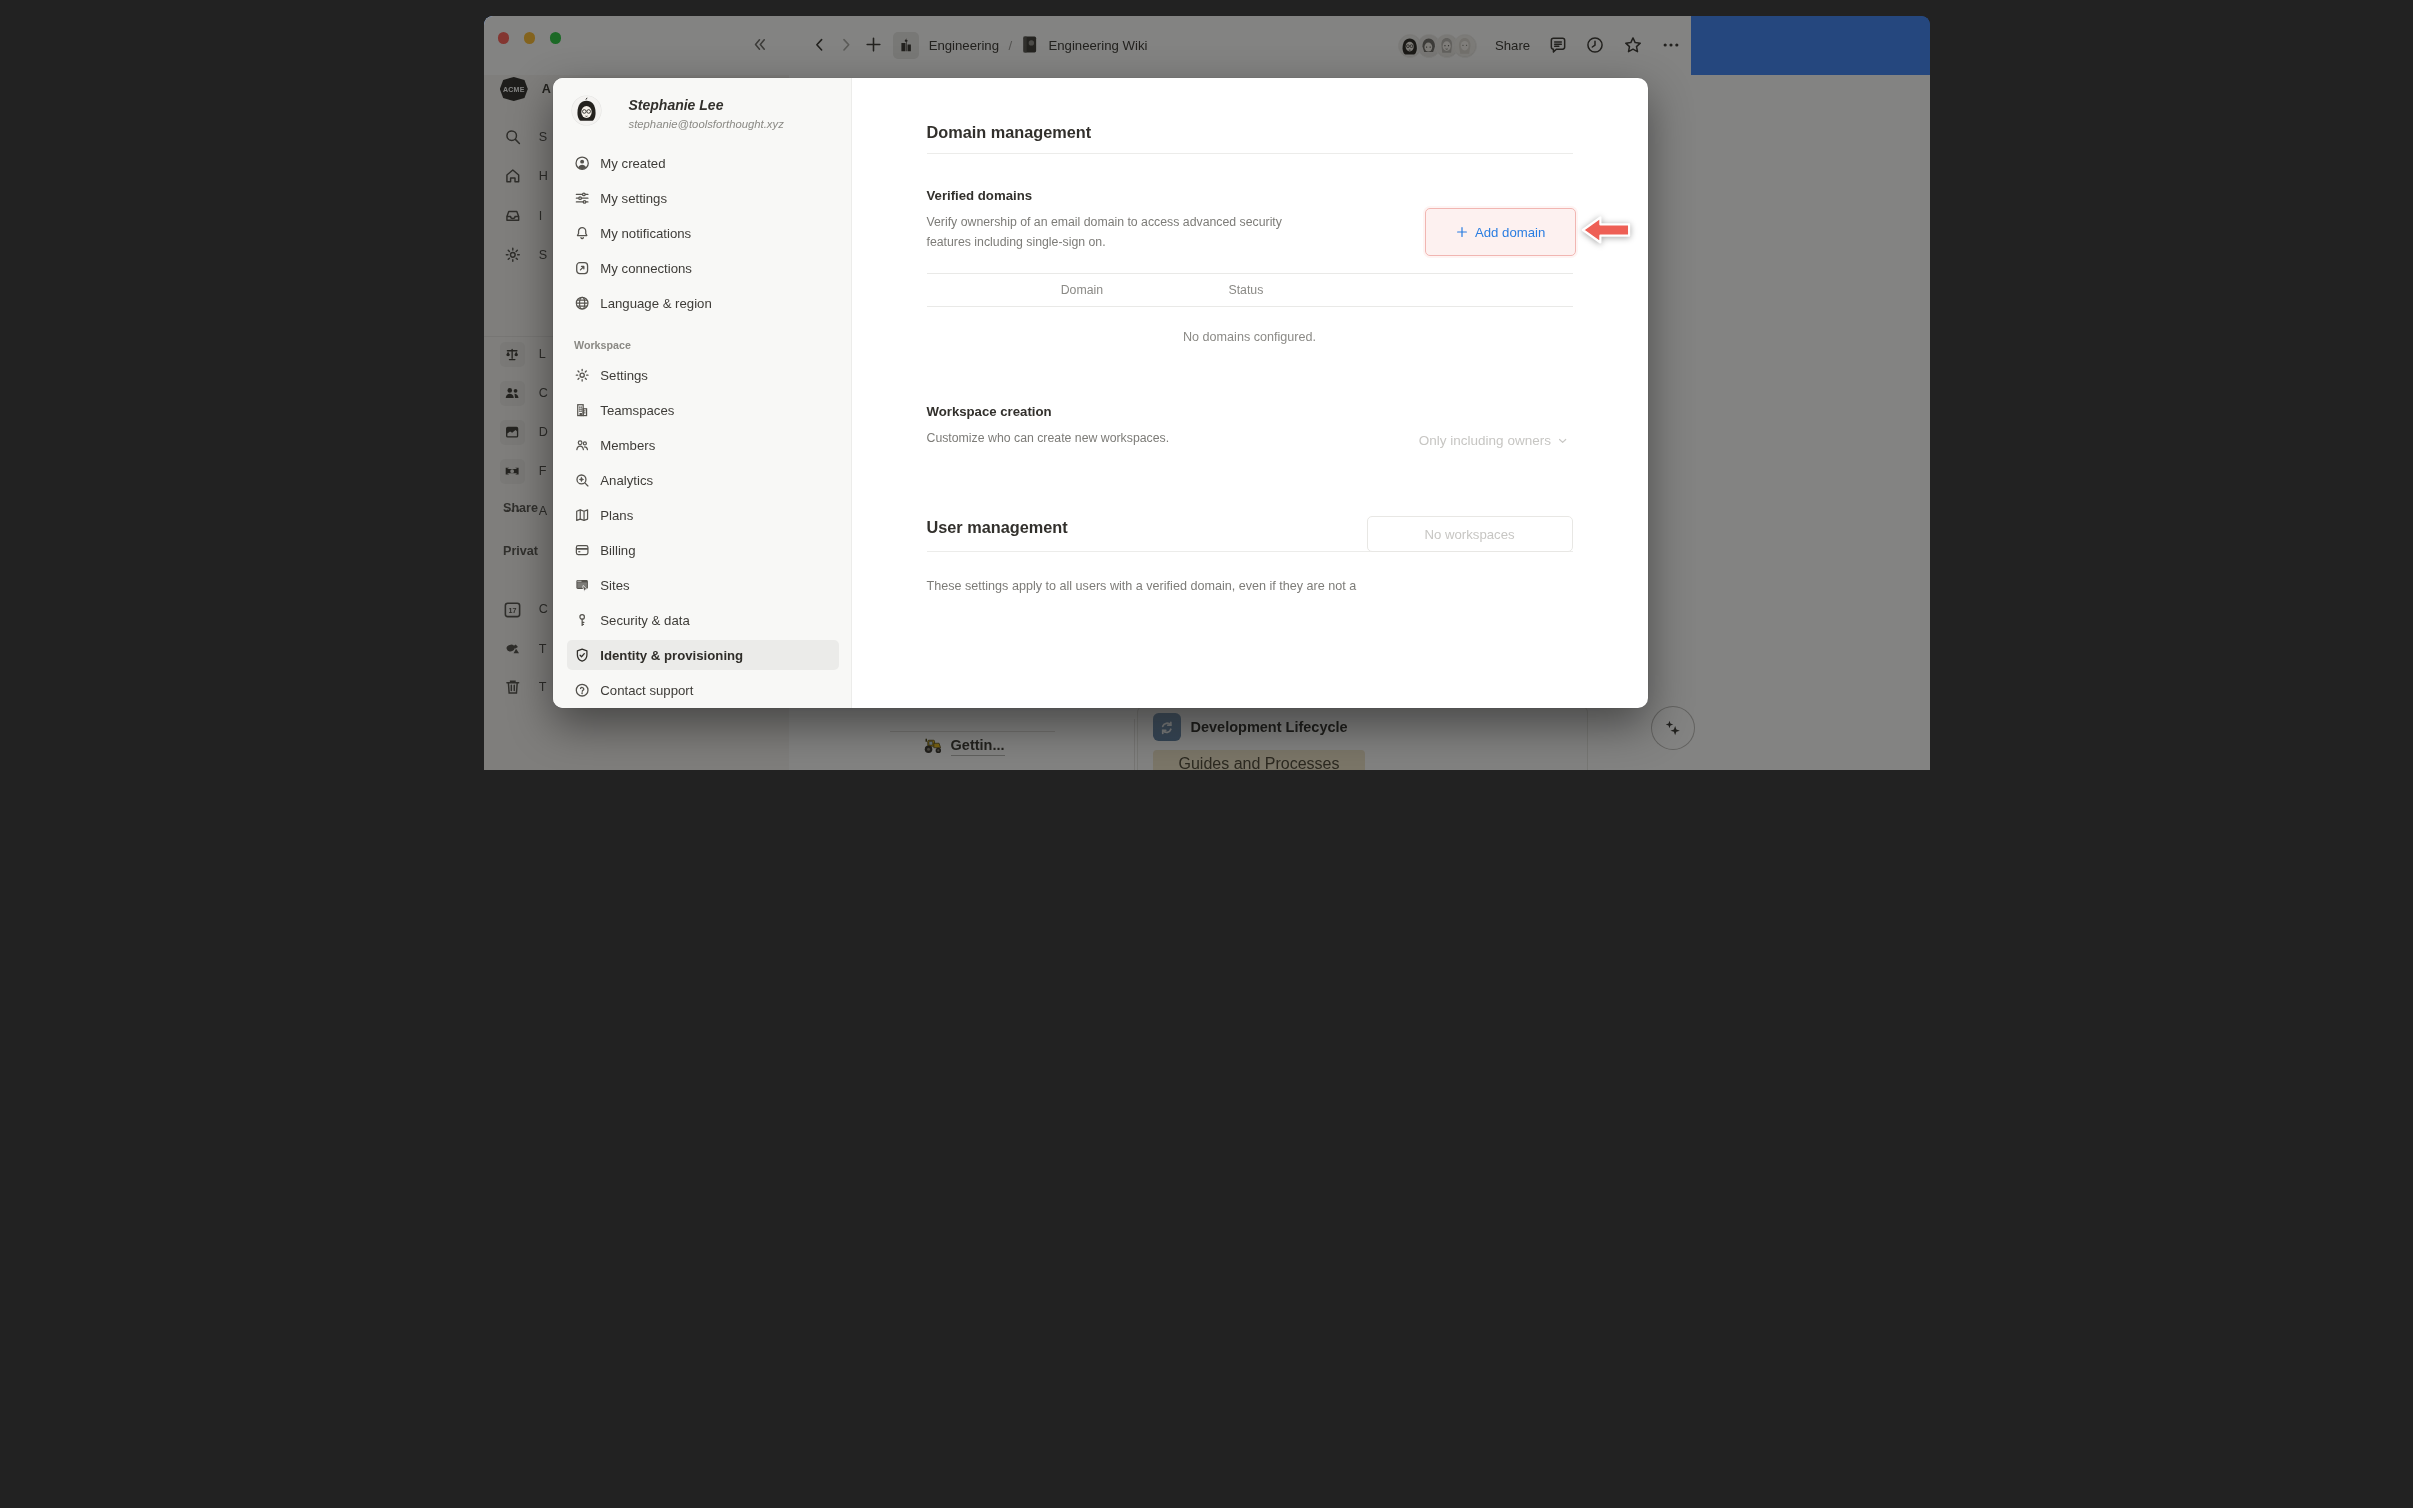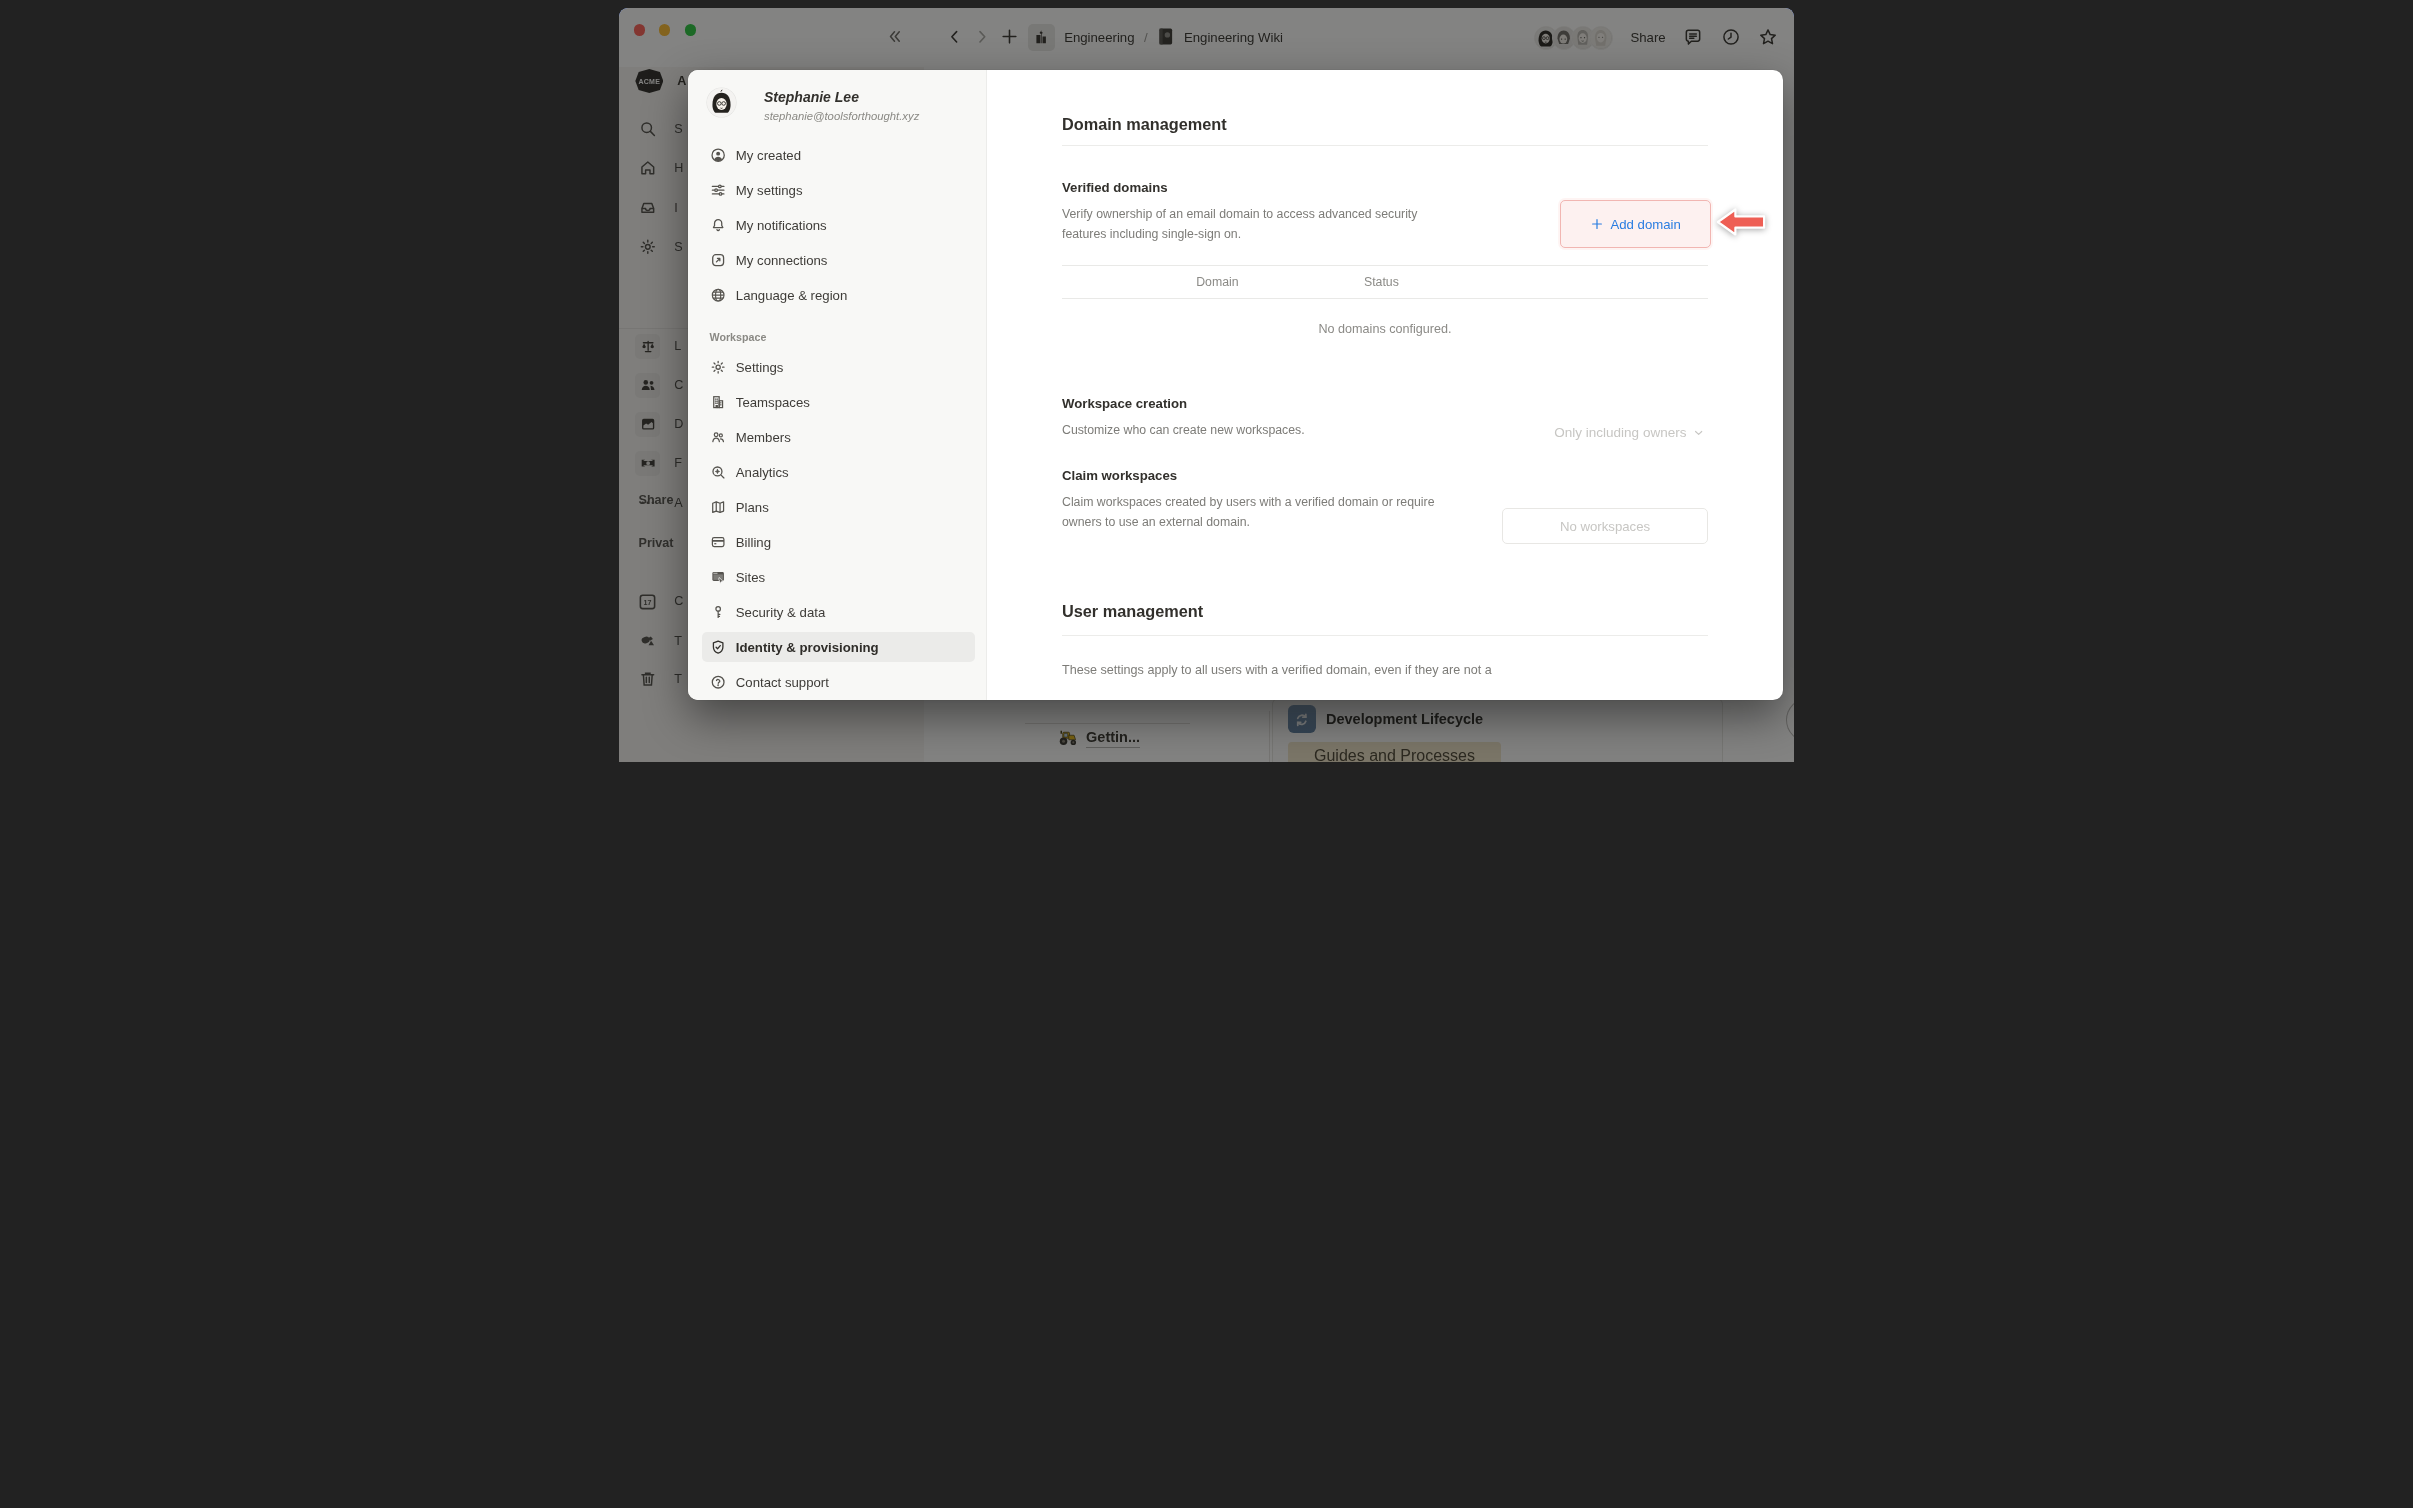--- a/index.html
+++ b/index.html
@@ -1,19 +1,19 @@
 <!DOCTYPE html>
 <html style="font-size:10px"><head>
 <meta charset="utf-8">
 <style>
   * { margin:0; padding:0; box-sizing:border-box; }
   html,body { background:#222; }
   body { font-family:"Liberation Sans", sans-serif; }
-  .screen { position:relative; width:1175px; height:754px; margin:8px auto; overflow:hidden;
-            border-radius:8.8px 8.8px 0 0; background:#1d4ed8; }
+  .screen { position:relative; width:1446px; height:754px; margin:16px auto; overflow:hidden;
+            border-radius:8.8px 8.8px 0 0; background:#3b82f6; }
 
   
   .topbar { position:absolute; left:0; top:0; width:1207px; height:59px; background:#ffffff; }
   .tl { position:absolute; top:16.3px; width:11.3px; height:11.3px; border-radius:50%; }
   .nav-ic { position:absolute; top:19px; color:#4c4a46; }
   .crumb-row { position:absolute; left:327px; top:0; height:59px; display:flex; align-items:center; gap:9.4px; }
   .crumb-txt { font-size:13.2px; color:#35332f; font-weight:500; white-space:nowrap; }
   .crumb-sep { font-size:13.2px; color:#9b9a97; }
   .ic-tile { width:26.4px; height:26.4px; border-radius:5px; background:#e9e8e6; display:flex; align-items:center; justify-content:center; }
   .top-right { position:absolute; right:10px; top:0; height:59px; display:flex; align-items:center; gap:17.6px; }
@@ -517,24 +517,20 @@
         <div class="sec-title">Workspace creation</div>
         <div class="sec-desc">Customize who can create new workspaces.</div>
       </div>
       <div class="dropdown">
         <span>Only including owners</span>
         <svg width="11.3" height="11.3" viewBox="0 0 24 24" fill="none" stroke="#c7c6c3" stroke-width="2.4" stroke-linecap="round" stroke-linejoin="round">
             <path d="M5.5 9.5l6.5 6 6.5-6"></path>
           </svg>
       </div>
 
-      <div class="claim">
-        <div class="sec-title">Claim workspaces</div>
-        <div class="sec-desc">Claim workspaces created by users with a verified domain or require owners to use an external domain.</div>
-      </div>
       <div class="btn-muted">No workspaces</div>
 
       <div class="h1 um">User management</div>
       <div class="hr hr2"></div>
       <div class="clipped-line">These settings apply to all users with a verified domain, even if they are not a</div>
     </div>
   </div>
 
   <div class="annot-arrow">
     <svg width="52" height="30" viewBox="0 0 82 48">

